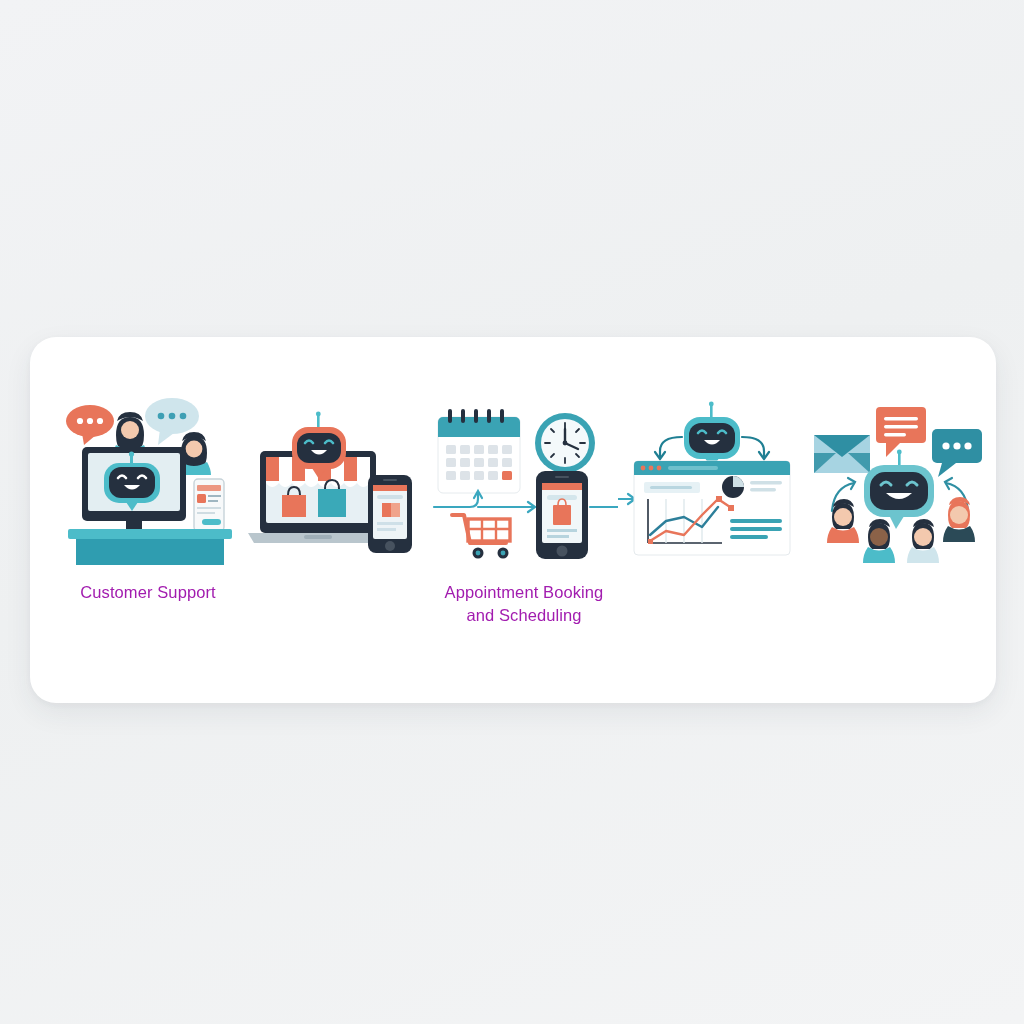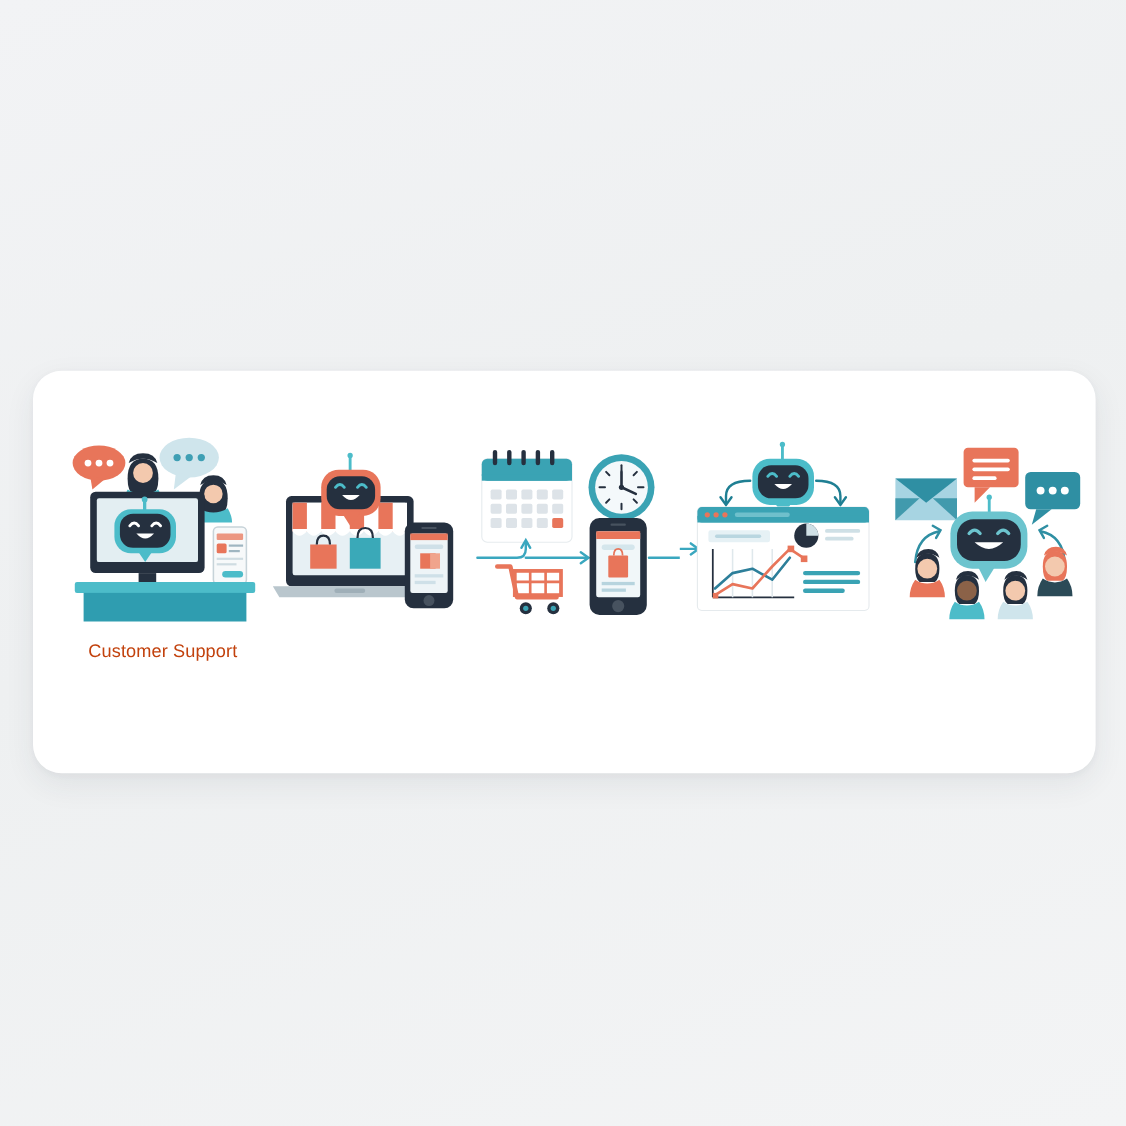--- a/index.html
+++ b/index.html
@@ -58,21 +58,21 @@
     height: 170px;
     position: relative;
   }
   .art svg { display: block; width: 188px; height: 170px; }
   .caption {
     margin-top: 16px;
     width: 178px;
     text-align: center;
     font-size: 16.5px;
     line-height: 1.38;
-    color: #c2410c;
+    color: #a21caf;
     letter-spacing: 0.1px;
     font-family: "Liberation Sans", sans-serif;
   }
 </style>
 </head>
 <body>
 
 <div id="stage">
   <div id="card">
     <div id="row">
@@ -287,20 +287,21 @@
               <rect x="117" y="140" width="22" height="3" fill="#b7d4de"></rect>
               <circle cx="132" cy="156" r="5.5" fill="#47525f"></circle>
               <rect x="125" y="81" width="14" height="2" rx="1" fill="#47525f"></rect>
             </g>
 
             <g stroke="#3aa7bf" stroke-width="2.2" fill="none" stroke-linecap="round">
               <path d="M160 112 L188 112"></path>
             </g>
           </svg>
         </div>
+        <div class="caption">Appointment Booking and Scheduling</div>
       </div>
 
       <div class="usecase">
         <div class="art">
           <svg viewBox="0 0 188 170" xmlns="http://www.w3.org/2000/svg">
 
             <g stroke="#3aa7bf" stroke-width="2.2" fill="none" stroke-linecap="round">
               <path d="M0 104 L16 104"></path>
               <path d="M10 99 L17 104 L10 109"></path>
             </g>

